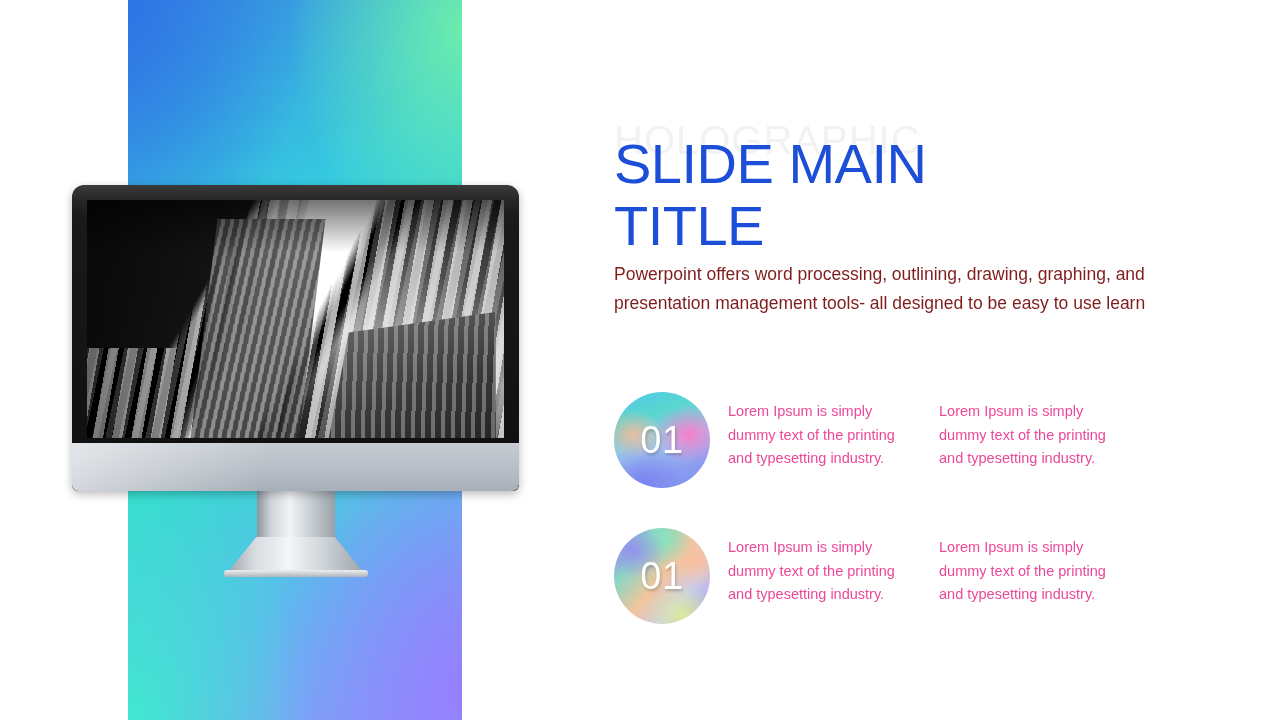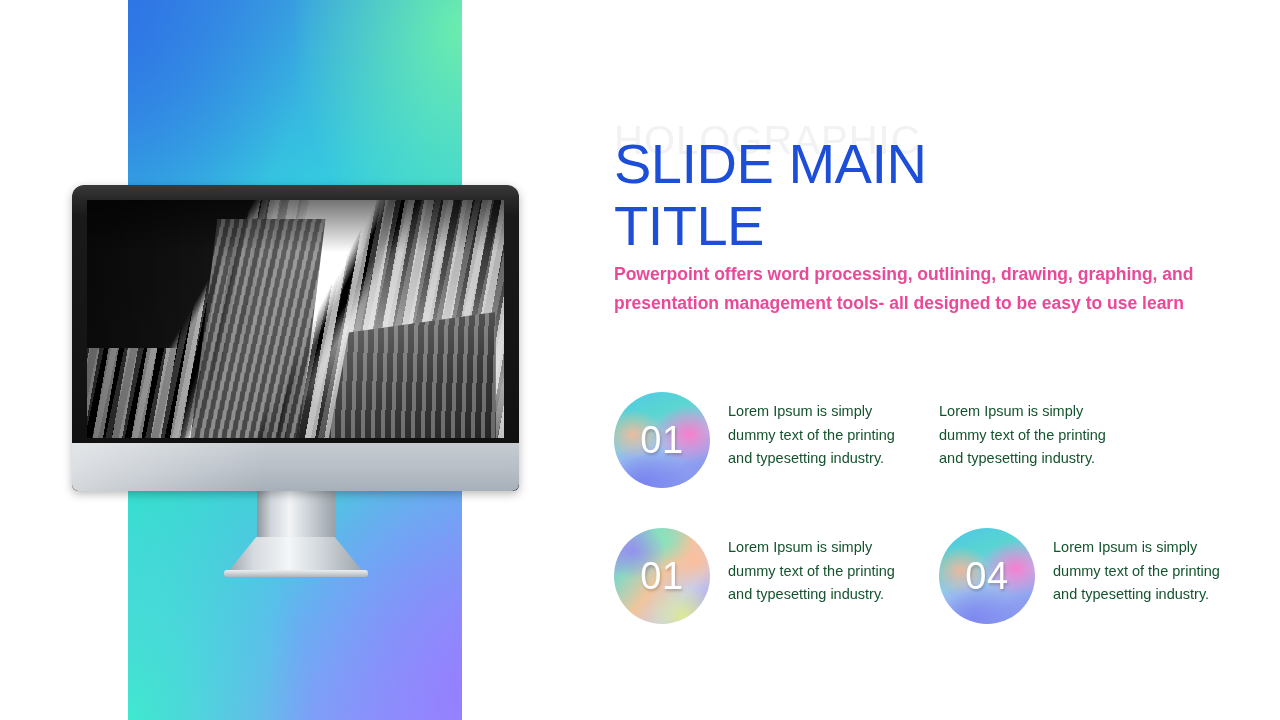--- a/index.html
+++ b/index.html
@@ -149,22 +149,22 @@
     font-weight:400;
     color:#1d4ed8;
     letter-spacing:-0.5px;
   }
   .subtitle {
     position:absolute;
     left:0; top:260px;
     width:620px;
     font-size:17.5px;
     line-height:29px;
-    color:#ec4899;
-    font-weight:700;
+    color:#7f1d1d;
+    font-weight:400;
   }
 
   
   .features {
     position:absolute;
     left:0; top:392px;
     width:648px;
     display:grid;
     grid-template-columns:325px 325px;
     grid-template-rows:136px 136px;
@@ -214,21 +214,21 @@
   .badge.h4 {
     background:
       radial-gradient(58% 46% at 80% 42%, rgba(255,120,205,0.92) 0%, rgba(255,120,205,0) 62%),
       radial-gradient(52% 42% at 22% 44%, rgba(255,180,150,0.85) 0%, rgba(255,180,150,0) 60%),
       radial-gradient(68% 58% at 36% 94%, rgba(125,135,240,0.9) 0%, rgba(125,135,240,0) 66%),
       linear-gradient(160deg,#4ec6e9 0%,#58d4d2 28%,#a0c6ef 56%,#8d9df0 80%,#7f94ee 100%);
   }
   .feature-text {
     font-size:14.5px;
     line-height:23.5px;
-    color:#14532d;
+    color:#ec4899;
     padding-top:8px;
     max-width:190px;
   }
 </style>
 </head>
 <body>
 
 <div class="slide">
 
   <div class="holo-panel"></div>
@@ -271,21 +271,18 @@
       </div>
 
       <div class="feature">
         <div class="badge h3">
           <span class="badge-num">01</span>
         </div>
         <div class="feature-text">Lorem Ipsum is simply dummy text of the printing and typesetting industry.</div>
       </div>
 
       <div class="feature">
-        <div class="badge h4">
-          <span class="badge-num">04</span>
-        </div>
         <div class="feature-text">Lorem Ipsum is simply dummy text of the printing and typesetting industry.</div>
       </div>
 
     </div>
   </div>
 </div>
 
 </body></html>

